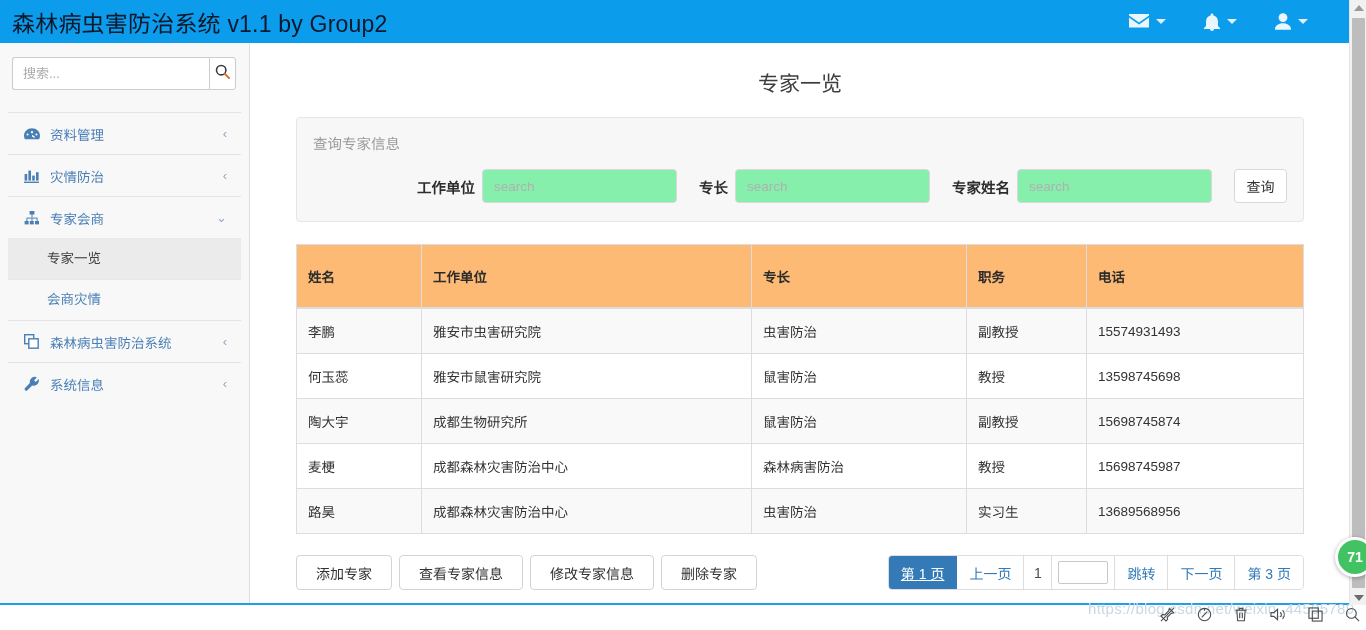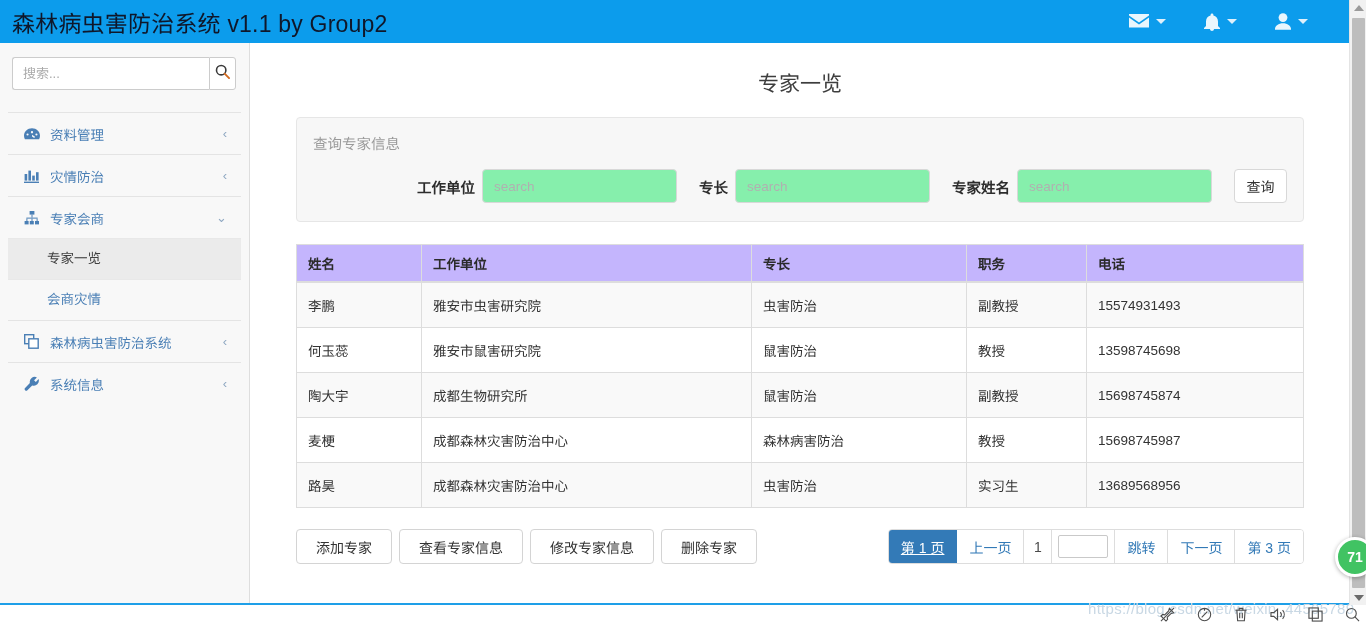--- a/index.html
+++ b/index.html
@@ -193,24 +193,24 @@
   table.data {
     width: 100%;
     border-collapse: collapse;
     font-size: 13.5px;
     color: #333;
     border: 1px solid #dddddd;
   }
   table.data th {
     text-align: left;
     font-weight: bold;
-    padding: 8px 11px;
+    padding: 21px 11px;
     border-bottom: 2px solid #dddddd;
     border-right: 1px solid #dddddd;
-    background: #c4b5fd;
+    background: #fdba74;
     color: #2b2b2b;
   }
   table.data th:last-child { border-right: none; }
   table.data td {
     padding: 12px 11px;
     border-top: 1px solid #dddddd;
     border-right: 1px solid #dddddd;
     color: #333;
   }
   table.data td:last-child { border-right: none; }

